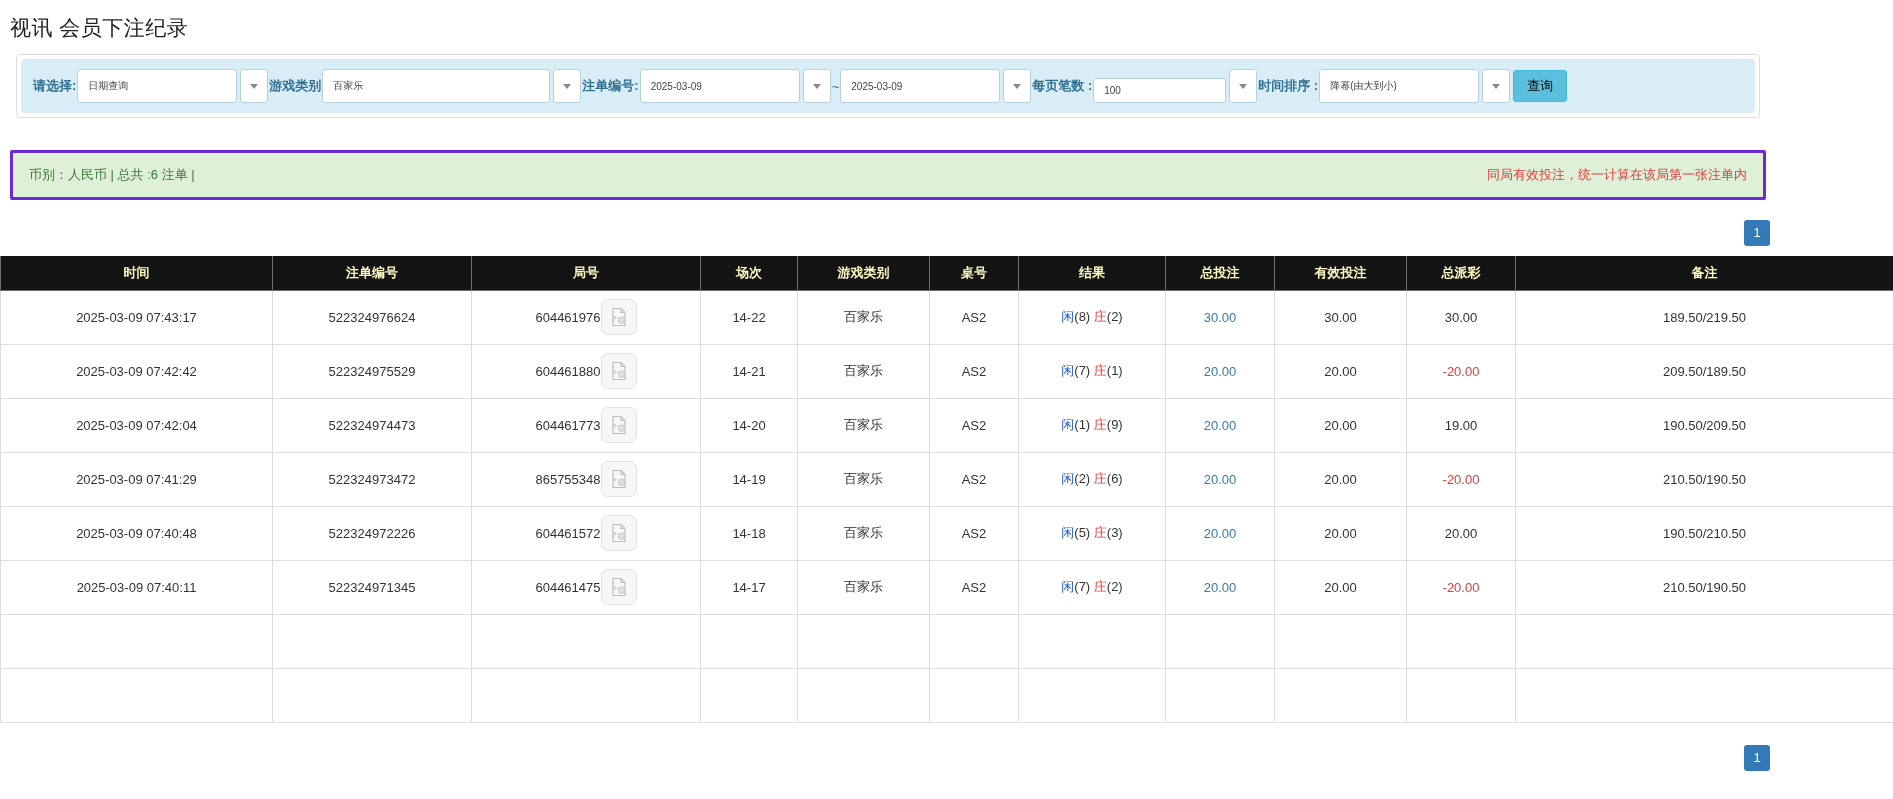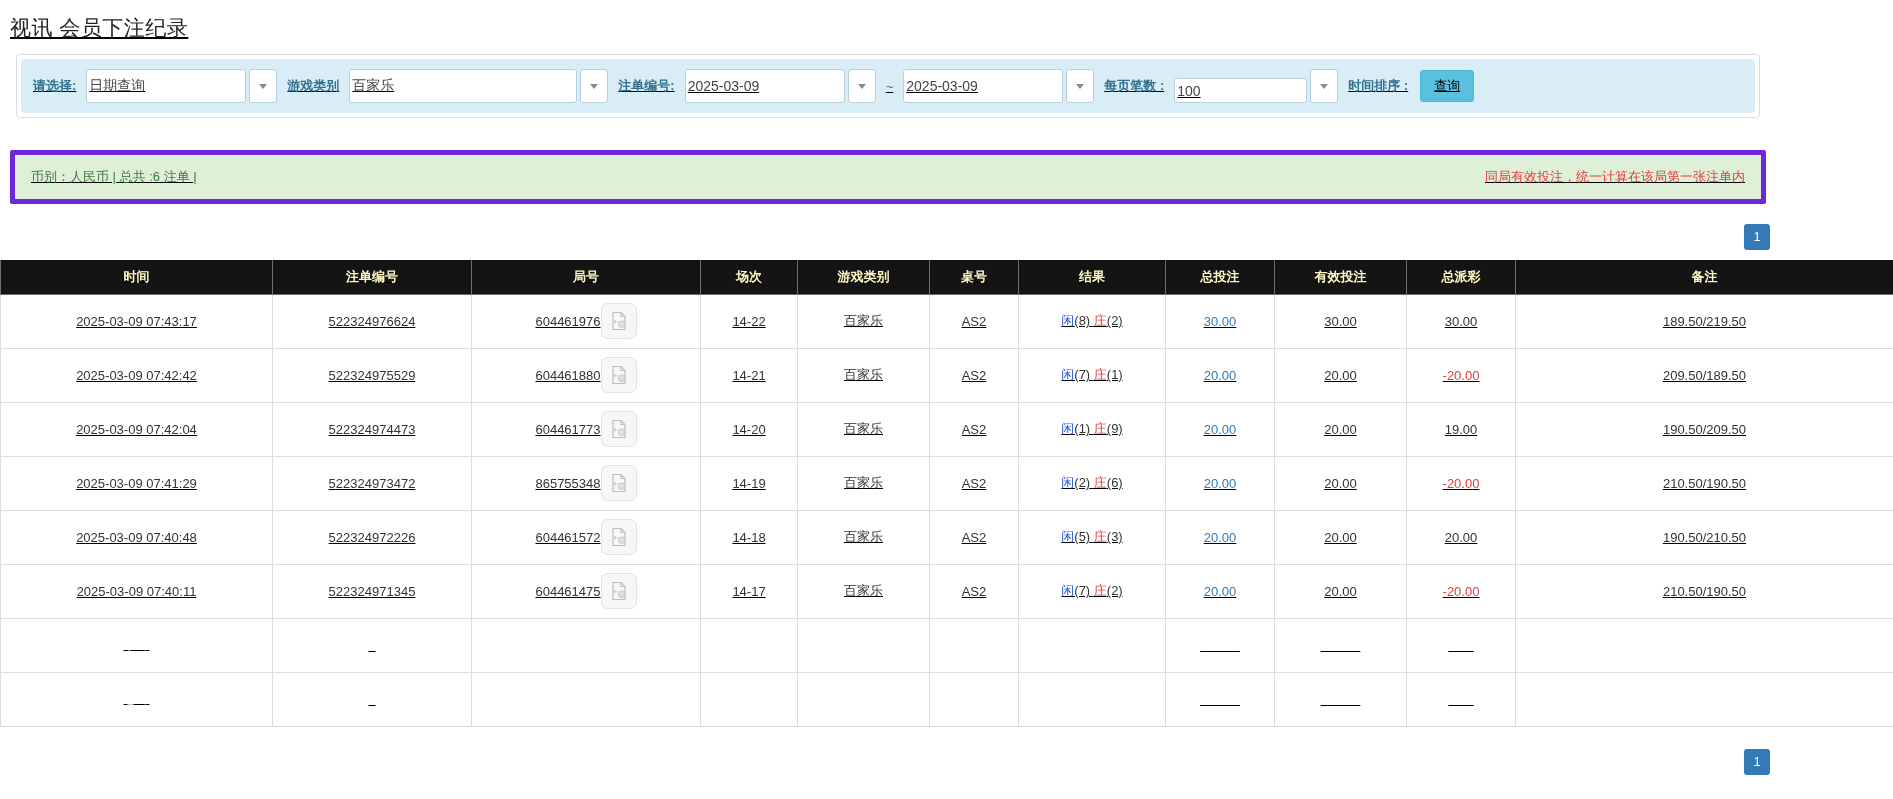--- a/index.html
+++ b/index.html
@@ -1,40 +1,40 @@
 <!DOCTYPE html>
 <html style="--info-bg: #d9edf7; --label: #31708f; --accent: #5bc0de; --link: #337ab7; --red: #e43b3b; --green-bg: #dff0d8; --green-text: #3c763d; --highlight: #fbfba6; --header-bg: #141414; --summary-bg: #9b9b9b; --player: #2456d6; --banker: #e03b3b;"><head>
 <meta charset="utf-8">
 <style>
   * { margin:0; padding:0; box-sizing:border-box; }
   html,body { width:1893px; height:799px; background:#fff; overflow:hidden;
     font-family:"Liberation Sans","DejaVu Sans",sans-serif; }
 
-  .page { width:1776px; padding-top:12px;text-decoration:underline; }
+  .page { width:1776px; padding-top:12px; }
 
   h1.title { font-size:21px; font-weight:500; color:#222; margin:2px 0 12px 10px; letter-spacing:.5px; }
 
   
   .filter-panel { margin:0 16px; border:1px solid #ddd; border-radius:4px; padding:4px; background:#fff; }
-  .filter-bar { background:var(--info-bg); border-radius:4px; padding:10px 12px; display:flex; align-items:center; gap:10px; }
+  .filter-bar { background:var(--info-bg); border-radius:4px; padding:10px 12px; display:flex; align-items:center; gap:1px; }
   .flabel { font-size:13px; font-weight:bold; color:var(--label); white-space:nowrap; }
   .combo { display:flex; align-items:stretch; gap:3px; height:34px; }
-  .combo-text { background:#fff; border:1px solid #b9cfdd; border-radius:3px; font-size:14px; color:#444;
-    display:flex; align-items:center; padding:0 2px; }
+  .combo-text { background:#fff; border:1px solid #b9cfdd; border-radius:3px; font-size:10px; color:#444;
+    display:flex; align-items:center; padding:0 10px; }
   .combo-btn { width:28px; background:#fff; border:1px solid #b9cfdd; border-radius:3px;
     display:flex; align-items:center; justify-content:center; cursor:pointer; }
   .caret { width:0; height:0; border-left:4px solid transparent; border-right:4px solid transparent; border-top:5px solid #8a8a8a; }
   .w1 .combo-text{ width:160px; } .w2 .combo-text{ width:228px; } .wd .combo-text{ width:160px; }
   .wp .combo-text{ width:133px;margin-top:9px; } .ws .combo-text{ width:160px; }
   .range-sep { font-size:13px; color:var(--label); }
   .query-btn { margin-left:2px; background:var(--accent); border:1px solid #46b8da; color:#000000; font-size:13px;
     padding:0 13px; height:32px; border-radius:3px; cursor:pointer; font-family:inherit; }
 
   
-  .summary-bar { margin:32px 10px 0; background:var(--green-bg); border:5px solid #6d28d9; border-radius:2px;
+  .summary-bar { margin:32px 10px 0; background:var(--green-bg); border:3px solid #6d28d9; border-radius:2px;
     padding:13px 16px; display:flex; justify-content:space-between; align-items:center; font-size:13px; }
   .s-left { color:var(--green-text); }
   .s-right { color:var(--red); }
 
   
   .pager { text-align:right; }
   .pager.top { margin:20px 6px 10px 0; }
   .pager.bottom { margin:22px 6px 0 0; }
   .page-btn { display:inline-block; min-width:26px; height:26px; line-height:26px; padding:0 7px; text-align:center;
     background:var(--link); color:#fff; font-size:13px; border-radius:3px; cursor:pointer; }
@@ -97,20 +97,26 @@
 
       <span class="flabel">每页笔数 :</span>
       <div class="combo wp">
         <div class="combo-text">100</div>
         <div class="combo-btn">
             <span class="caret"></span>
           </div>
       </div>
 
       <span class="flabel">时间排序 :</span>
+      <div class="combo ws">
+        <div class="combo-text">降幂(由大到小)</div>
+        <div class="combo-btn">
+            <span class="caret"></span>
+          </div>
+      </div>
 
       <button class="query-btn">查询</button>
     </div>
   </div>
 
   <div class="summary-bar">
     <span class="s-left">币别：人民币 | 总共 :6 注单 |</span>
     <span class="s-right">同局有效投注，统一计算在该局第一张注单内</span>
   </div>
 

